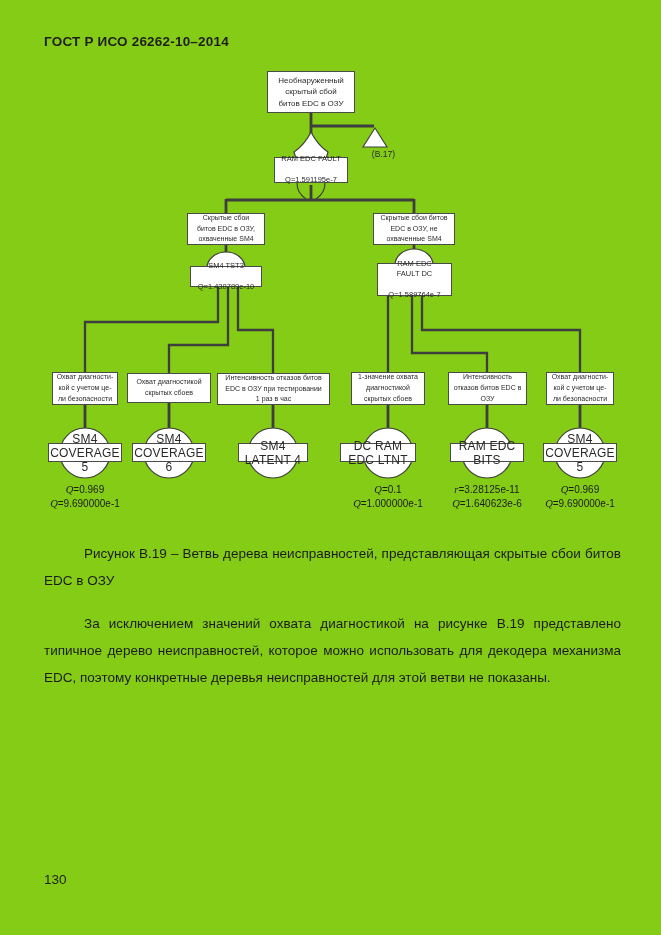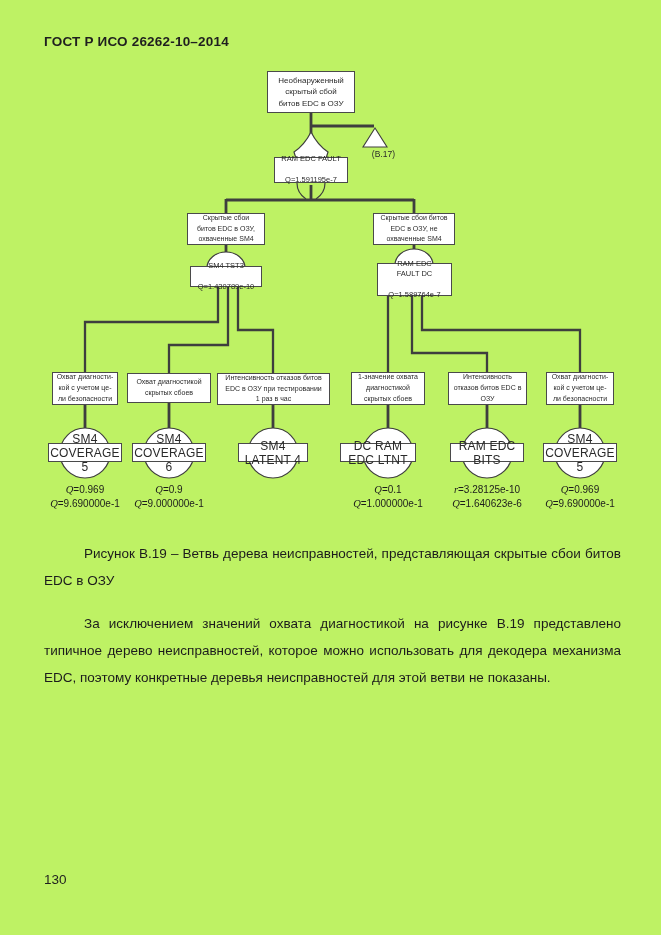--- a/index.html
+++ b/index.html
@@ -1,21 +1,21 @@
 <!DOCTYPE html>
 <html><head>
 <meta charset="utf-8">
 <style>
   * { margin: 0; padding: 0; box-sizing: border-box; }
   html, body { background: #ffffff; }
   .page {
     position: relative;
     width: 661px;
     height: 935px;
-    background: #bef264;
+    background: #84cc16;
     font-family: "Liberation Sans", sans-serif;
     color: #1f1f1f;
     overflow: hidden;
     padding-left: 24px;
   }
   .hdr {
     position: absolute;
     left: 44px; top: 34px;
     font-size: 13.5px;
     font-weight: bold;
@@ -164,45 +164,41 @@
 ли безопасности</div>
   <div class="node-box event-box" style="left:48px; top:443px; width:74px; height:19px;">SM4 COVERAGE 5</div>
   <div class="vals" style="left:30px; top:483px;">
     <div><span class="var">Q</span><span>=0.969</span></div>
     <div><span class="var">Q</span><span>=9.690000e-1</span></div>
   </div>
 
   <div class="node-box desc-box" style="left:127px; top:373px; width:84px; height:30px;">Охват диагностикой
 скрытых сбоев</div>
   <div class="node-box event-box" style="left:132px; top:443px; width:74px; height:19px;">SM4 COVERAGE 6</div>
-  <div class="vals" style="left:114px; top:483px;">
-    <div><span class="var">Q</span><span>=0.9</span></div>
-    <div><span class="var">Q</span><span>=9.000000e-1</span></div>
-  </div>
 
   <div class="node-box desc-box" style="left:217px; top:373px; width:113px; height:32px;">Интенсивность отказов битов
 EDC в ОЗУ при тестировании
 1 раз в час</div>
   <div class="node-box event-box" style="left:238px; top:443px; width:70px; height:19px;">SM4 LATENT 4</div>
 
   <div class="node-box desc-box" style="left:351px; top:372px; width:74px; height:33px;">1-значение охвата
 диагностикой
 скрытых сбоев</div>
   <div class="node-box event-box" style="left:340px; top:443px; width:76px; height:19px;">DC RAM EDC LTNT</div>
   <div class="vals" style="left:333px; top:483px;">
     <div><span class="var">Q</span><span>=0.1</span></div>
     <div><span class="var">Q</span><span>=1.000000e-1</span></div>
   </div>
 
   <div class="node-box desc-box" style="left:448px; top:372px; width:79px; height:33px;">Интенсивность
 отказов битов EDC в
 ОЗУ</div>
   <div class="node-box event-box" style="left:450px; top:443px; width:74px; height:19px;">RAM EDC BITS</div>
   <div class="vals" style="left:432px; top:483px;">
-    <div><span class="var">r</span><span>=3.28125e-10</span></div>
+    <div><span class="var">r</span><span>=3.28125e-11</span></div>
     <div><span class="var">Q</span><span>=1.640623e-6</span></div>
   </div>
 
   <div class="node-box desc-box" style="left:546px; top:372px; width:68px; height:33px;">Охват диагности-
 кой с учетом це-
 ли безопасности</div>
   <div class="node-box event-box" style="left:543px; top:443px; width:74px; height:19px;">SM4 COVERAGE 5</div>
   <div class="vals" style="left:525px; top:483px;">
     <div><span class="var">Q</span><span>=0.969</span></div>
     <div><span class="var">Q</span><span>=9.690000e-1</span></div>

